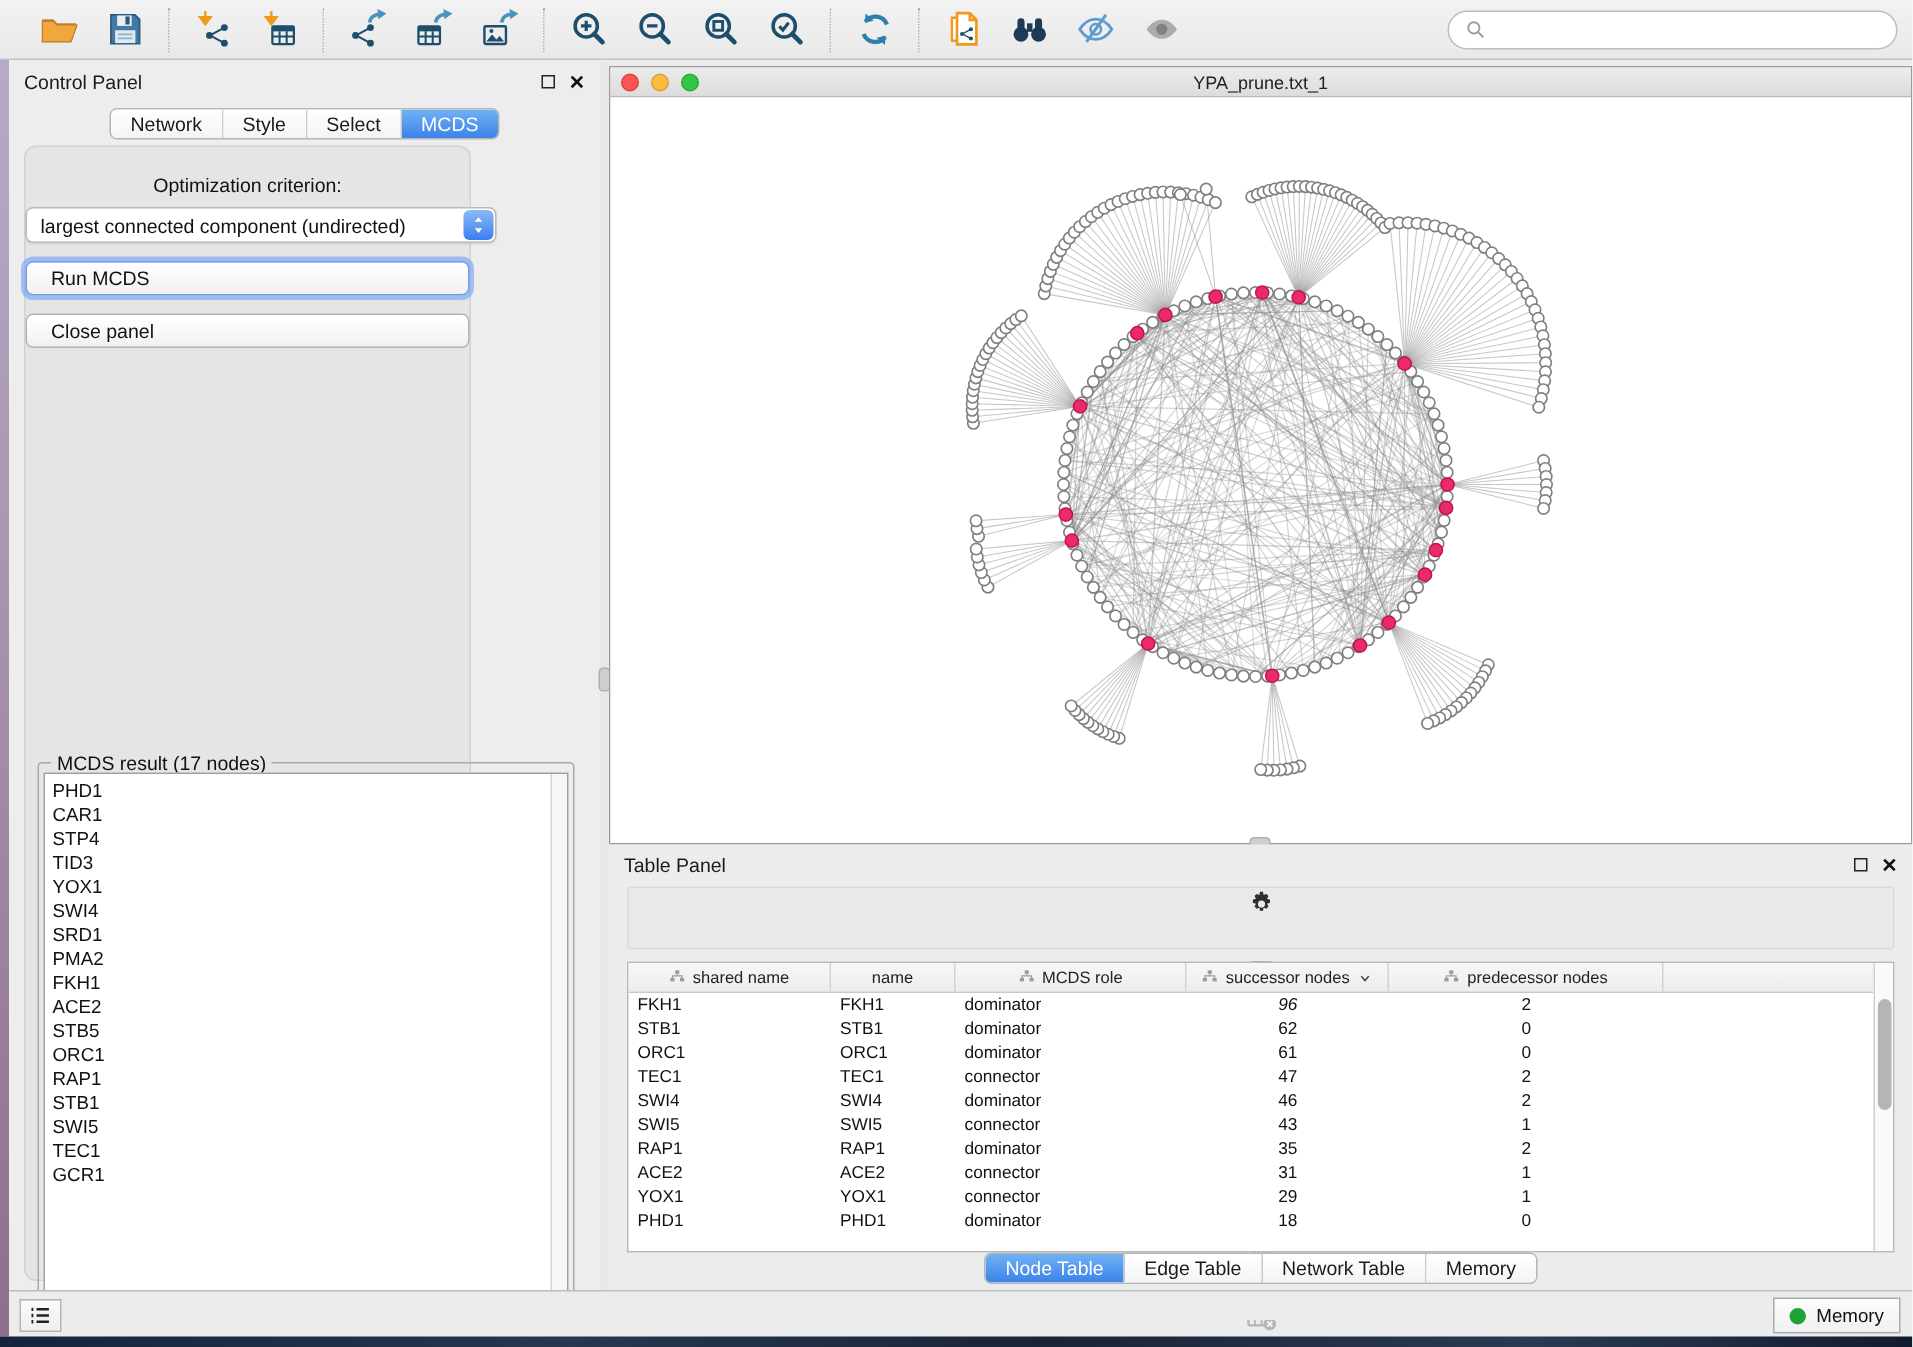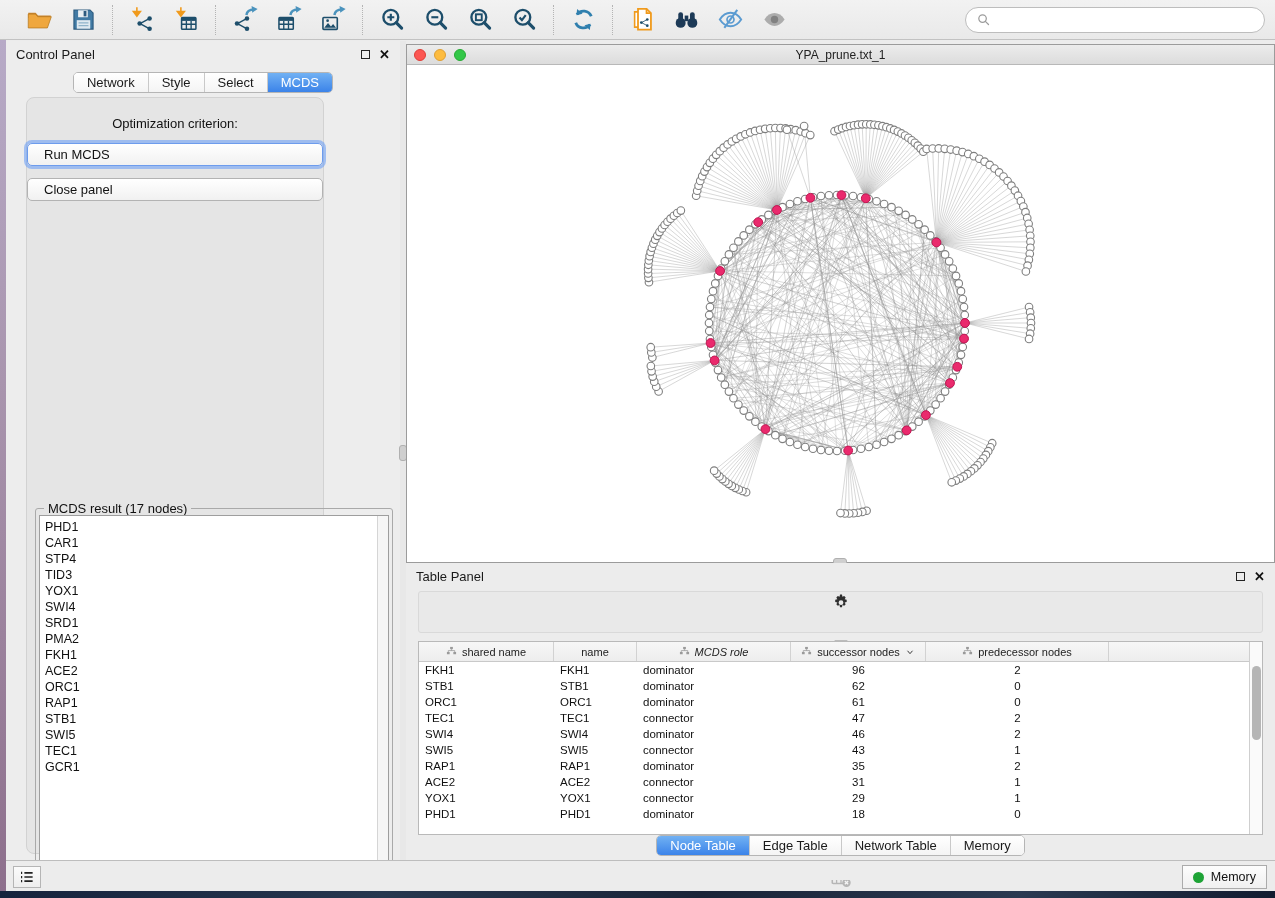--- a/index.html
+++ b/index.html
@@ -26,21 +26,21 @@
   .cpanel{position:absolute;left:6px;top:41px;width:394px;height:819px;background:#ededed;}
   .panel-titlebar{position:relative;height:26px;display:flex;align-items:center;padding:0 10px;font-size:13px;color:#1a1a1a;}
   .win-icons{margin-left:auto;display:flex;align-items:center;gap:9px;}
   .win-float{width:9px;height:9px;border:1.5px solid #222;cursor:pointer;}
   .win-close{font-size:13px;font-weight:bold;color:#111;line-height:1;cursor:pointer;}
   .seg{display:flex;border:1px solid #b5b5b5;border-radius:5px;background:#fff;overflow:hidden;height:21px;}
   .seg .segbtn{padding:0 13px;font-size:13px;display:flex;align-items:center;justify-content:center;color:#1a1a1a;border-right:1px solid #c9c9c9;cursor:pointer;background:linear-gradient(#ffffff,#f4f4f4);white-space:nowrap;}
   .seg .segbtn:last-child{border-right:none;}
   .seg .segbtn.active{background:linear-gradient(#71b1f3,#3b83e9);color:#fff;}
   .cp-tabs-row{display:flex;justify-content:center;margin-top:5px;}
-  .cp-inner{position:absolute;left:20px;top:56px;width:298px;height:757px;background:#e5e5e5;border:1px solid #d2d2d2;border-radius:8px;}
+  .cp-inner{position:absolute;left:10px;top:56px;width:298px;height:757px;background:#e5e5e5;border:1px solid #d2d2d2;border-radius:8px;}
   .opt-label{margin-top:18px;text-align:center;font-size:13px;color:#111;}
   .dropdown{position:relative;margin:7px auto 0 auto;width:314px;height:24px;background:#fff;border:1px solid #b9b9b9;border-radius:5px;display:flex;align-items:center;padding-left:9px;font-size:13px;color:#111;cursor:pointer;box-shadow:0 1px 1px rgba(0,0,0,.06);}
   .dd-stepper{position:absolute;right:1px;top:1px;width:20px;height:20px;border-radius:4px;background:linear-gradient(#8abaf8,#3d7ef0);display:flex;align-items:center;justify-content:center;}
   .btn-row{display:flex;justify-content:center;gap:12px;margin-top:12px;flex-direction:column;}
   .pushbtn{height:23px;padding:0 16px;background:linear-gradient(#ffffff,#f1f1f1);border:1px solid #b3b3b3;border-radius:5px;font-size:13px;color:#111;display:flex;align-items:center;cursor:pointer;}
   .pushbtn.focus{box-shadow:0 0 0 3px rgba(110,160,245,.6);border-color:#6d9ced;}
   .groupbox{position:absolute;left:8px;top:410px;width:358px;height:372px;border:1px solid #a9a9a9;border-radius:3px;}
   .groupbox-title{position:absolute;left:8px;top:-8px;background:#e5e5e5;padding:0 4px;font-size:13px;color:#111;}
   .mcds-list{position:absolute;left:3px;top:6px;right:3px;bottom:3px;background:#fff;border:1px solid #9e9e9e;overflow:hidden;display:flex;}
   .mcds-items{flex:1;padding:3px 0 0 5px;font-size:12.5px;color:#111;line-height:16px;}
@@ -284,38 +284,47 @@
     <div class="cp-tabs-row">
       <div class="seg" id="cp-tabs">
           <div class="segbtn">Network</div>
           <div class="segbtn">Style</div>
           <div class="segbtn">Select</div>
           <div class="segbtn active">MCDS</div>
         </div>
     </div>
     <div class="cp-inner">
       <div class="opt-label">Optimization criterion:</div>
+      <div class="dropdown">
+        <span>largest connected component (undirected)</span>
+        <span class="dd-stepper">
+          <svg viewBox="0 0 20 20" width="14" height="14">
+              <path d="M10 2.5l3.6 4.4H6.4zM10 17.5l3.6-4.4H6.4z" fill="#fff"></path>
+            </svg>
+        </span>
+      </div>
       <div class="btn-row">
         <button class="pushbtn focus">Run MCDS</button>
         <button class="pushbtn">Close panel</button>
       </div>
       <div class="groupbox">
         <span class="groupbox-title">MCDS result (17 nodes)</span>
         <div class="mcds-list">
           <div class="mcds-items" id="mcds-items">
               <div>PHD1</div>
               <div>CAR1</div>
               <div>STP4</div>
               <div>TID3</div>
               <div>YOX1</div>
               <div>SWI4</div>
               <div>SRD1</div>
               <div>PMA2</div>
               <div>FKH1</div>
               <div>ACE2</div>
+              <div>STB5</div>
               <div>ORC1</div>
               <div>RAP1</div>
               <div>STB1</div>
               <div>SWI5</div>
               <div>TEC1</div>
               <div>GCR1</div>
             </div>
           <div class="mcds-scroll"></div>
         </div>
       </div>
@@ -1201,21 +1210,21 @@
                   <rect x="2" y="13" width="6" height="5"></rect>
                   <rect x="16" y="13" width="6" height="5"></rect>
                   <path d="M12 7v3M5 13v-3h14v3" fill="none" stroke="#9a9a9a" stroke-width="1.7"></path>
                 </g>
               </svg>
               <span>shared name</span>
             </div>
             <div class="th" style="width: 83px; flex: 0 0 83px;">
               <span>name</span>
             </div>
-            <div class="th" style="width: 154px; flex: 0 0 154px; font-style: italic;">
+            <div class="th" style="width: 154px; flex: 0 0 154px;">
               <svg viewBox="0 0 24 24" width="11" height="11">
                 <g fill="#9a9a9a">
                   <rect x="9" y="2" width="6" height="5"></rect>
                   <rect x="2" y="13" width="6" height="5"></rect>
                   <rect x="16" y="13" width="6" height="5"></rect>
                   <path d="M12 7v3M5 13v-3h14v3" fill="none" stroke="#9a9a9a" stroke-width="1.7"></path>
                 </g>
               </svg>
               <span>MCDS role</span>
             </div>
@@ -1244,21 +1253,21 @@
               </svg>
               <span>predecessor nodes</span>
             </div>
             <div class="th" style="flex: 1 1 0%;"></div>
           </div>
         <div id="tbody">
             <div class="trow">
               <div class="td l" style="flex: 0 0 135px; width: 135px;">FKH1</div>
               <div class="td l" style="flex: 0 0 83px; width: 83px;">FKH1</div>
               <div class="td l" style="flex: 0 0 154px; width: 154px;">dominator</div>
-              <div class="td c" style="flex: 0 0 135px; width: 135px;">96</div>
+              <div class="td c" style="flex: 0 0 135px; width: 135px; font-style: italic;">96</div>
               <div class="td c" style="flex: 0 0 183px; width: 183px;">2</div>
             </div>
             <div class="trow">
               <div class="td l" style="flex: 0 0 135px; width: 135px;">STB1</div>
               <div class="td l" style="flex: 0 0 83px; width: 83px;">STB1</div>
               <div class="td l" style="flex: 0 0 154px; width: 154px;">dominator</div>
               <div class="td c" style="flex: 0 0 135px; width: 135px;">62</div>
               <div class="td c" style="flex: 0 0 183px; width: 183px;">0</div>
             </div>
             <div class="trow">

